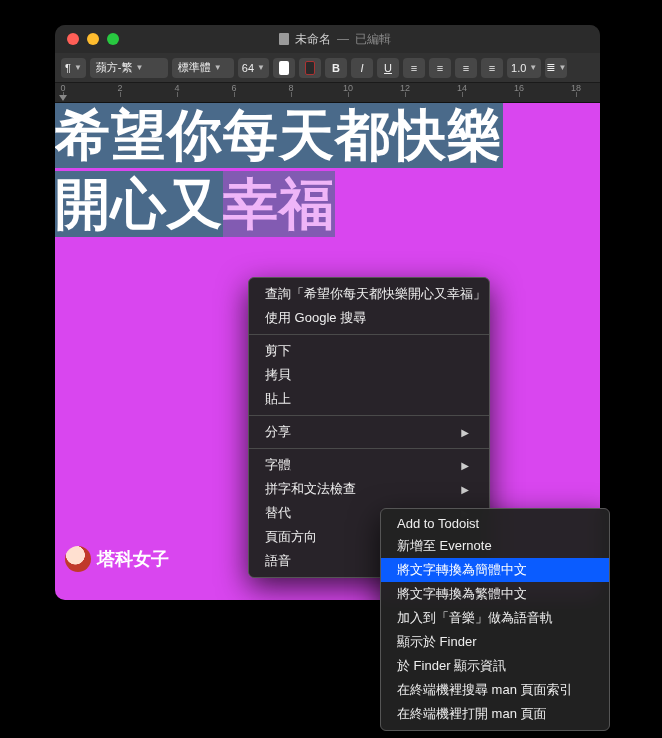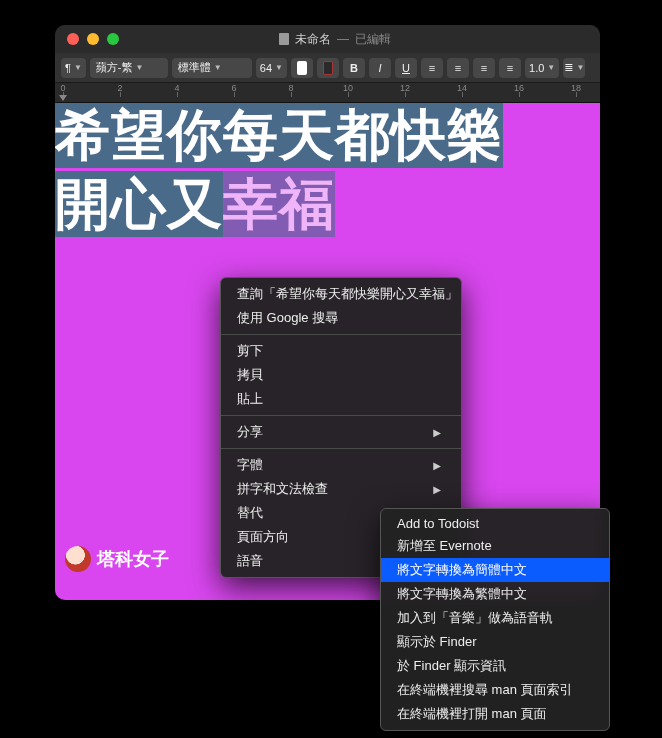--- a/index.html
+++ b/index.html
@@ -38,21 +38,21 @@
 
 .logo { position: absolute; left: 10px; bottom: 28px; display: flex; align-items: center; gap: 6px; color: #fff; font-size: 18px; font-weight: 600; }
 .logo .face { width: 26px; height: 26px; background: radial-gradient(circle at 40% 35%, #ffe0d0 40%, #c0392b 42%); border-radius: 50%; }
 
 .cmenu { position: absolute; background: rgba(34,34,34,0.97); border: 1px solid #555; border-radius: 6px; box-shadow: 0 10px 30px rgba(0,0,0,0.7); padding: 4px 0; font-size: 13px; color: #eee; min-width: 230px; backdrop-filter: blur(8px); }
 .cmenu .item { padding: 3px 20px 3px 16px; display: flex; justify-content: space-between; align-items: center; white-space: nowrap; }
 .cmenu .item.hover { background: #0a5cff; color: #fff; }
 .cmenu .sep { height: 1px; background: #4a4a4a; margin: 4px 0; }
 .cmenu .arrow { font-size: 10px; color: #ccc; margin-left: 12px; }
 
-.menu1 { left: 220px; top: 277px; width: 242px; }
+.menu1 { left: 248px; top: 277px; width: 242px; }
 .menu2 { left: 380px; top: 508px; width: 230px; }
 </style>
 </head>
 <body>
 
 <div class="window">
   <div class="titlebar">
     <div class="traffic">
       <div class="dot red"></div>
       <div class="dot yellow"></div>
@@ -68,21 +68,21 @@
 
   <div class="toolbar">
     <div class="tbtn small">
         <span>¶</span>
         <span class="caret">▼</span>
       </div>
     <div class="tbtn" style="width:78px">
         <span>蘋方-繁</span>
         <span class="caret">▼</span>
       </div>
-    <div class="tbtn" style="width:80px">
+    <div class="tbtn" style="width:62px">
         <span>標準體</span>
         <span class="caret">▼</span>
       </div>
     <div class="tbtn small">
         <span>64</span>
         <span class="caret">▼</span>
       </div>
     <div class="tbtn icon">
         <span class="colorswatch"></span>
       </div>

